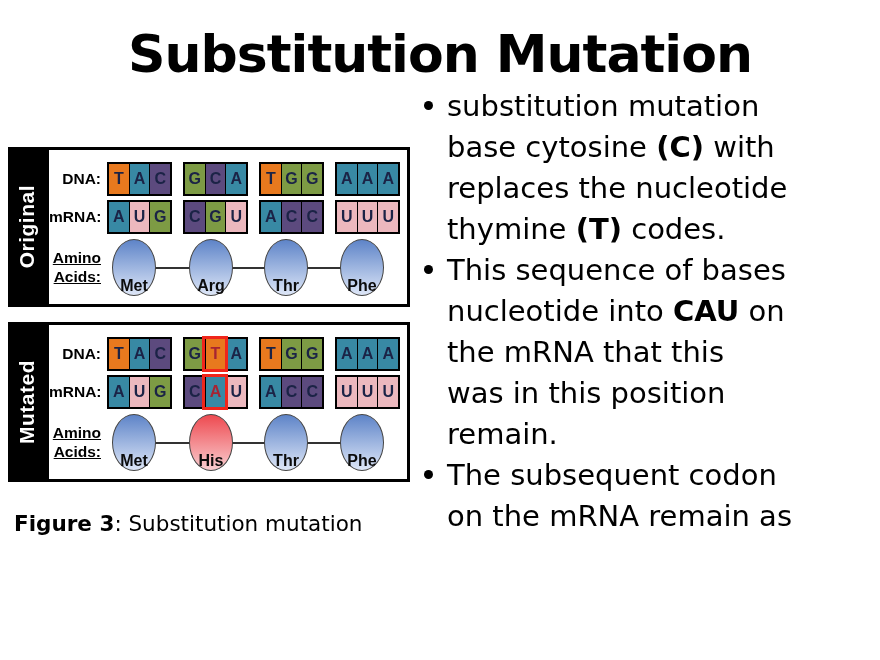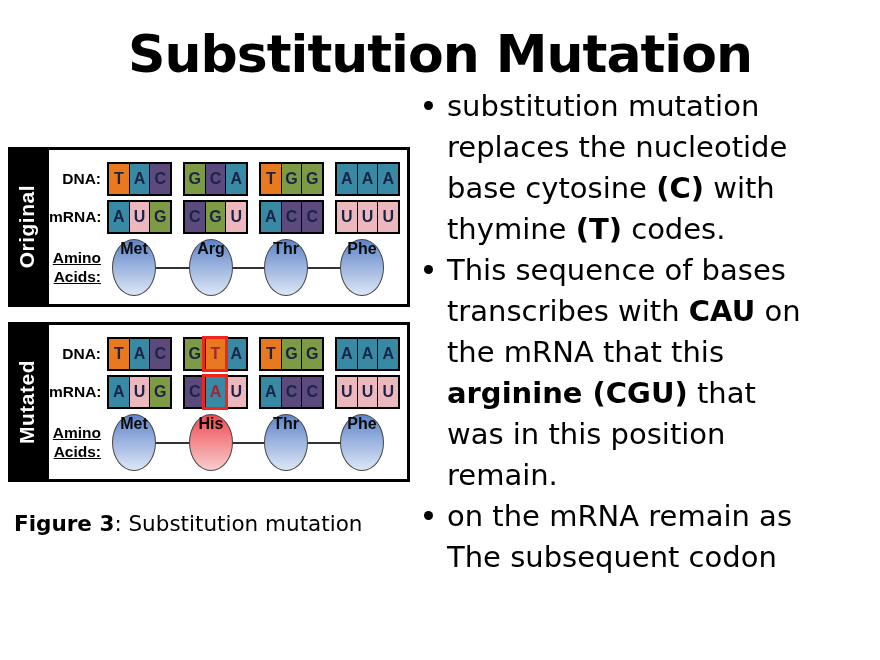--- a/index.html
+++ b/index.html
@@ -35,21 +35,21 @@
     border-left:1px solid #000;
   }
   .cell:first-child { border-left:none; }
   .cell.hl { outline:3px solid #f0261b; outline-offset:0; position:relative; z-index:2; }
   .amino-row { position:absolute; top:86px; left:0; width:100%; height:62px; display:flex;text-decoration:underline; }
   .amino-label { display:flex; flex-direction:column; justify-content:center; line-height:19px; font-size:15.5px; }
   .amino-track { position:relative; flex:1; height:62px; }
   .chain-line { position:absolute; left:27px; top:31px; width:228px; height:2px; background:#333; }
   .amino {
     position:absolute; top:3px; width:44px; height:57px; border-radius:50%;
-    border:1.5px solid #444; display:flex; align-items:flex-start; justify-content:center;
+    border:1.5px solid #444; display:flex; align-items:flex-end; justify-content:center;
   }
   .amino-name { font-weight:bold; font-size:16px; font-family:"Liberation Sans", sans-serif; color:#0b0b0b; }
   
   .caption { position:absolute; left:14px; top:511px; font-size:21.5px; }
   .cap-bold { font-weight:bold; }
   
   #bullets { position:absolute; left:424px; top:86px; width:452px; }
   .bullet-item { display:flex; }
   .dot { flex:none; width:9px; height:9px; border-radius:50%; background:#000; margin:15px 14px 0 0; }
   .bullet-text { flex:1; }
@@ -221,37 +221,36 @@
       </div>
     </div>
 
   <div class="caption"><span class="cap-bold">Figure 3</span><span>: Substitution mutation</span></div>
 
   <div id="bullets">
       <div class="bullet-item">
         <span class="dot"></span>
         <div class="bullet-text">
           <div class="bullet-line"><span>substitution mutation</span></div>
+          <div class="bullet-line"><span>base cytosine </span><span class="bseg">(C)</span><span> with</span></div>
           <div class="bullet-line"><span>replaces the nucleotide</span></div>
-          <div class="bullet-line"><span>base cytosine </span><span class="bseg">(C)</span><span> with</span></div>
           <div class="bullet-line"><span>thymine </span><span class="bseg">(T)</span><span> codes.</span></div>
         </div>
       </div>
       <div class="bullet-item">
         <span class="dot"></span>
         <div class="bullet-text">
           <div class="bullet-line"><span>This sequence of bases</span></div>
-          <div class="bullet-line"><span>transcribes with </span><span class="bseg">CAU</span><span> on</span></div>
+          <div class="bullet-line"><span>nucleotide into </span><span class="bseg">CAU</span><span> on</span></div>
           <div class="bullet-line"><span>the mRNA that this</span></div>
-          <div class="bullet-line"><span class="bseg">arginine (CGU)</span><span> that</span></div>
           <div class="bullet-line"><span>was in this position</span></div>
           <div class="bullet-line"><span>remain.</span></div>
         </div>
       </div>
       <div class="bullet-item">
         <span class="dot"></span>
         <div class="bullet-text">
+          <div class="bullet-line"><span>The subsequent codon</span></div>
           <div class="bullet-line"><span>on the mRNA remain as</span></div>
-          <div class="bullet-line"><span>The subsequent codon</span></div>
         </div>
       </div>
     </div>
 </div>
 
 </body></html>

